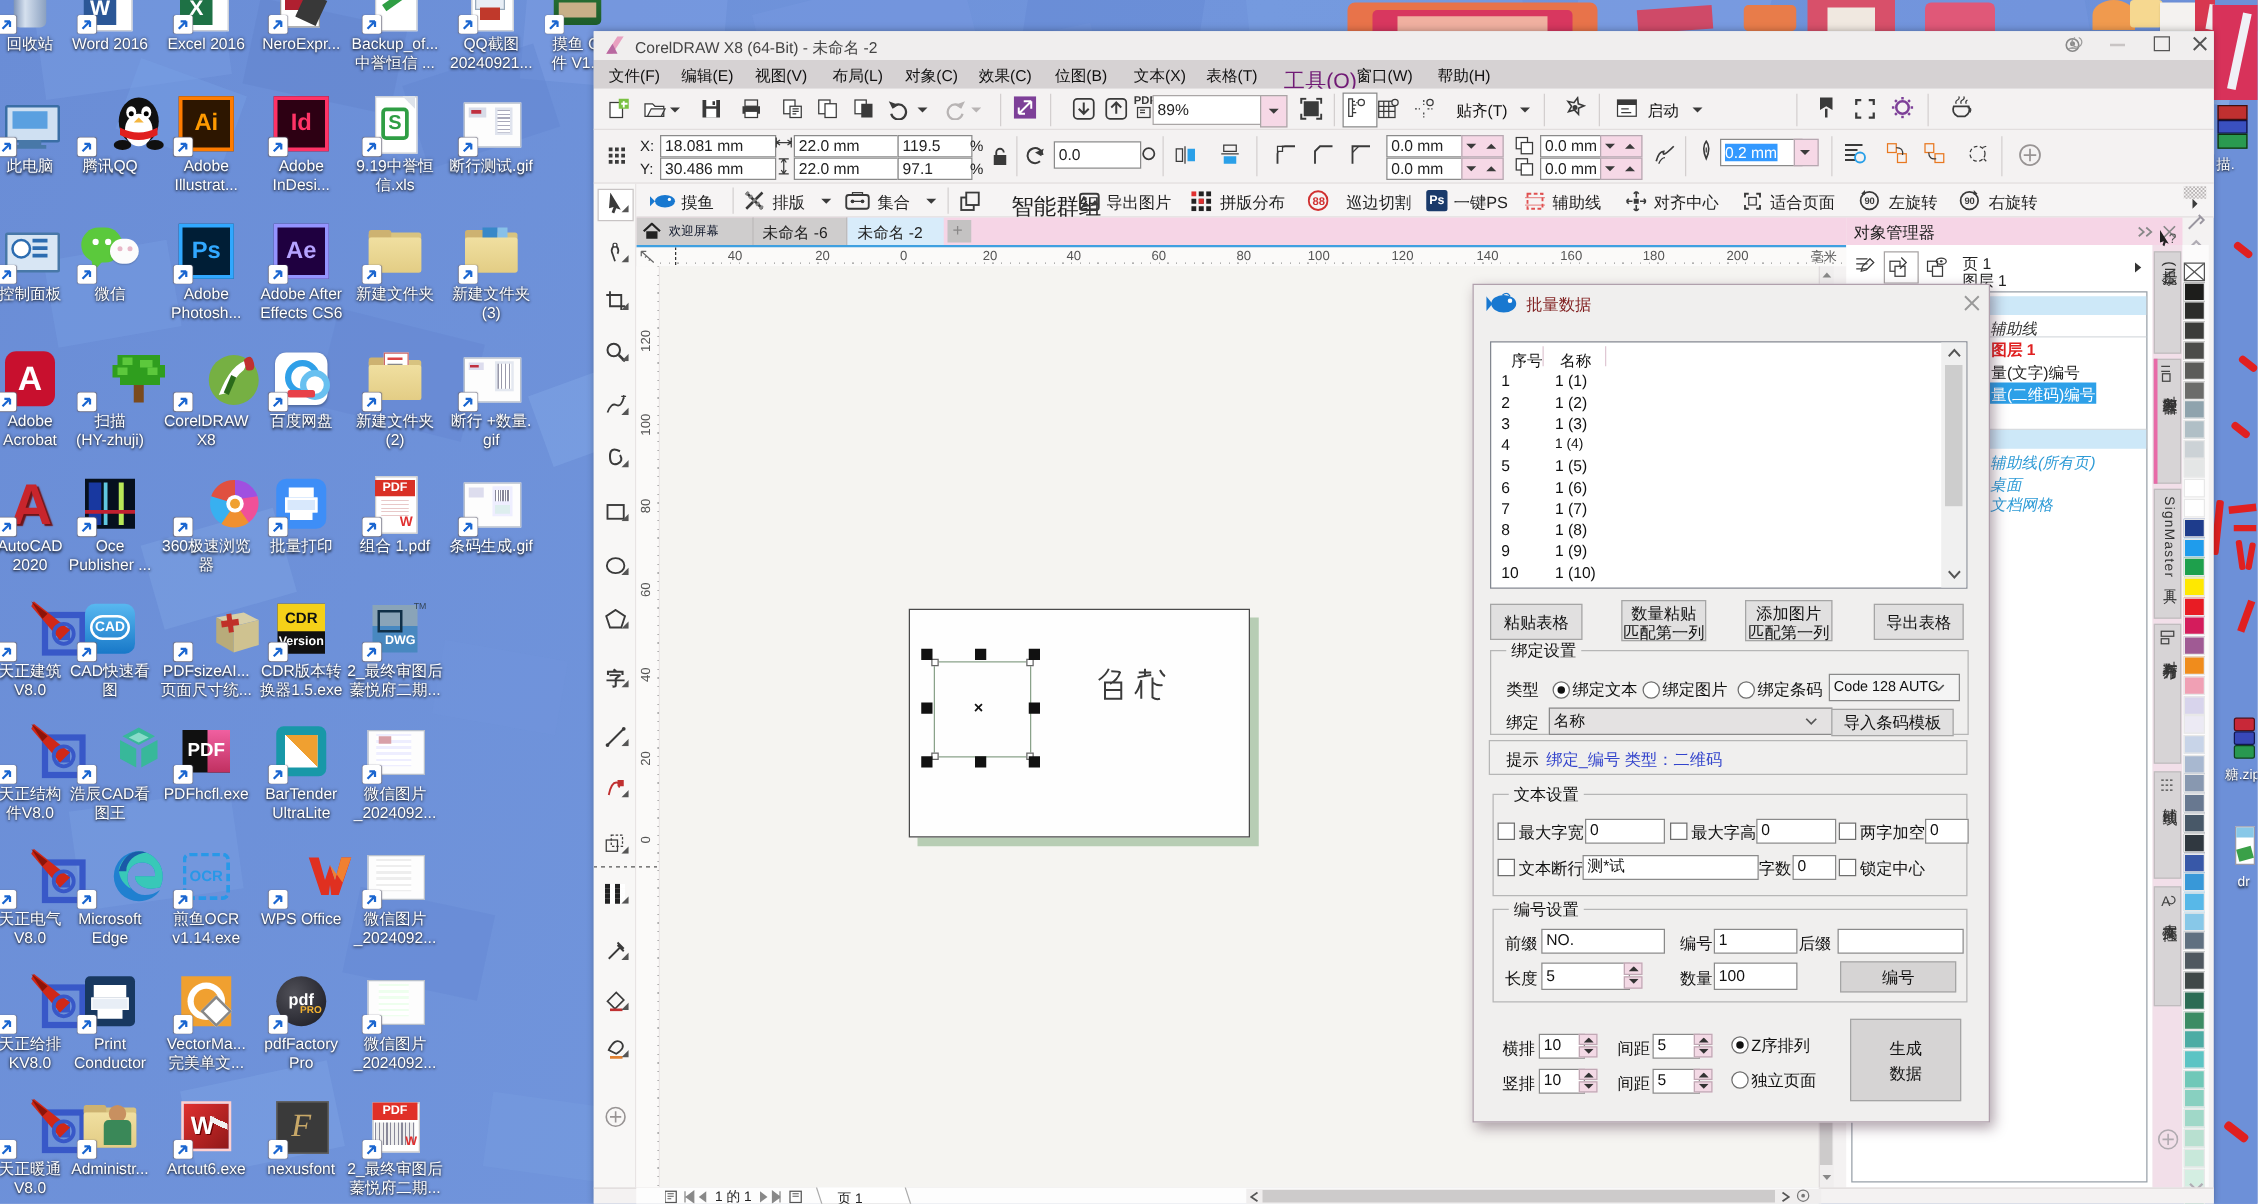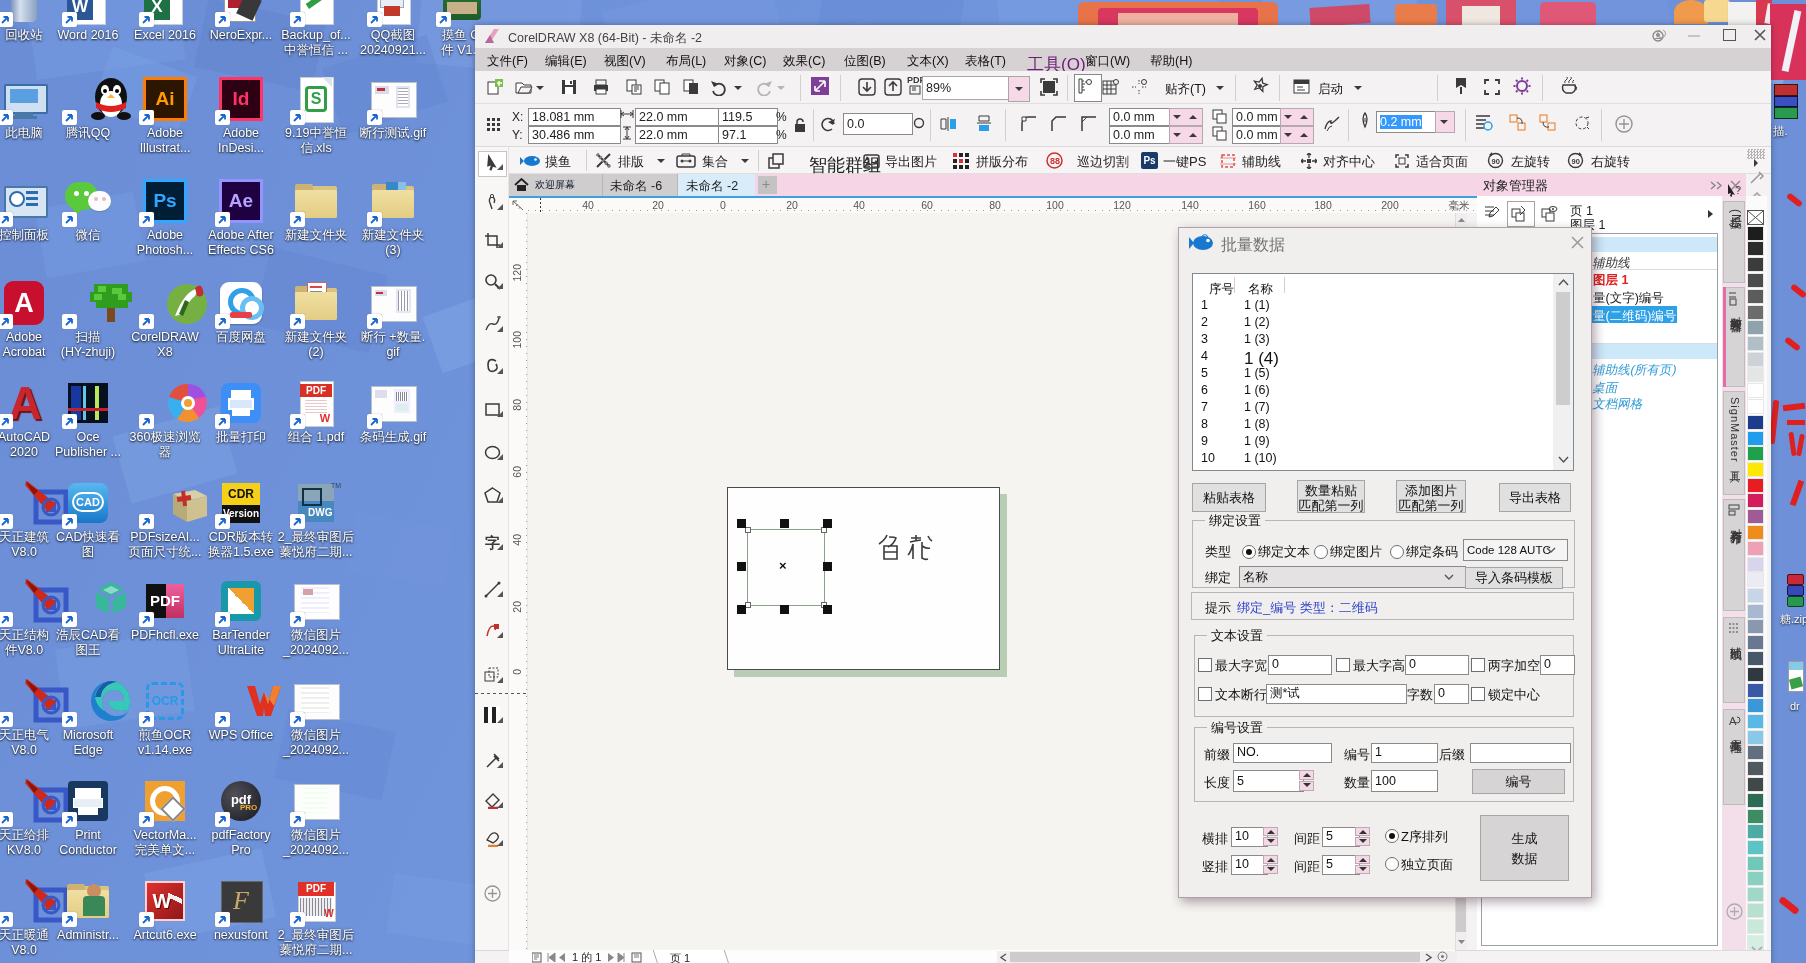--- a/index.html
+++ b/index.html
@@ -1675,37 +1675,37 @@
       <circle cx="5.5" cy="5.5" r="1.5" fill="#777"></circle>
     </svg>
   </div>
 <div id="dlg" style="position:absolute;left:1178px;top:227px;width:412px;height:669px;background:#f0efee;border:1px solid #b0a0ac;box-shadow:3px 4px 10px rgba(60,30,50,.4);font-size:13px;color:#111">
     <svg class="ic" style="left:10px;top:6px" width="26" height="18">
       <ellipse cx="14" cy="9" rx="10" ry="7" fill="#1878d0"></ellipse>
       <polygon points="5,9 0,3 0,15" fill="#1878d0"></polygon>
       <circle cx="19" cy="6.5" r="1.8" fill="#fff"></circle>
       <path d="M13 2 q4 -3 6 1" stroke="#1878d0" fill="none"></path>
     </svg>
-    <div class="t" style="left:42px;top:7px;font-size:16px;color:#737373">批量数据</div>
+    <div class="t" style="left:42px;top:7px;font-size:13px;color:#7f1d1d">批量数据</div>
     <svg class="ic" style="left:392px;top:8px" width="13" height="13">
       <path d="M1 1 L12 12 M12 1 L1 12" stroke="#999" stroke-width="1.5"></path>
     </svg>
     <div class="abs" style="left:13px;top:45px;width:382px;height:198px;background:#fff;border:1px solid #828790;box-sizing:border-box"></div>
     <div class="t" style="left:30px;top:53px;font-size:12.5px">序号</div>
     <div class="t" style="left:69px;top:53px;font-size:12.5px">名称</div>
     <div class="abs" style="left:55px;top:49px;width:1px;height:16px;background:#e0c8d4"></div>
     <div class="abs" style="left:105px;top:49px;width:1px;height:16px;background:#e0c8d4"></div>
     <div class="t" style="left:22px;top:70px;font-size:12.5px">1</div>
     <div class="t" style="left:65px;top:70px;font-size:12.5px">1 (1)</div>
     <div class="t" style="left:22px;top:87px;font-size:12.5px">2</div>
     <div class="t" style="left:65px;top:87px;font-size:12.5px">1 (2)</div>
     <div class="t" style="left:22px;top:104px;font-size:12.5px">3</div>
     <div class="t" style="left:65px;top:104px;font-size:12.5px">1 (3)</div>
     <div class="t" style="left:22px;top:121px;font-size:12.5px">4</div>
-    <div class="t" style="left:65px;top:121px;font-size:17px">1 (4)</div>
+    <div class="t" style="left:65px;top:121px;font-size:11px">1 (4)</div>
     <div class="t" style="left:22px;top:138px;font-size:12.5px">5</div>
     <div class="t" style="left:65px;top:138px;font-size:12.5px">1 (5)</div>
     <div class="t" style="left:22px;top:155px;font-size:12.5px">6</div>
     <div class="t" style="left:65px;top:155px;font-size:12.5px">1 (6)</div>
     <div class="t" style="left:22px;top:172px;font-size:12.5px">7</div>
     <div class="t" style="left:65px;top:172px;font-size:12.5px">1 (7)</div>
     <div class="t" style="left:22px;top:189px;font-size:12.5px">8</div>
     <div class="t" style="left:65px;top:189px;font-size:12.5px">1 (8)</div>
     <div class="t" style="left:22px;top:206px;font-size:12.5px">9</div>
     <div class="t" style="left:65px;top:206px;font-size:12.5px">1 (9)</div>

